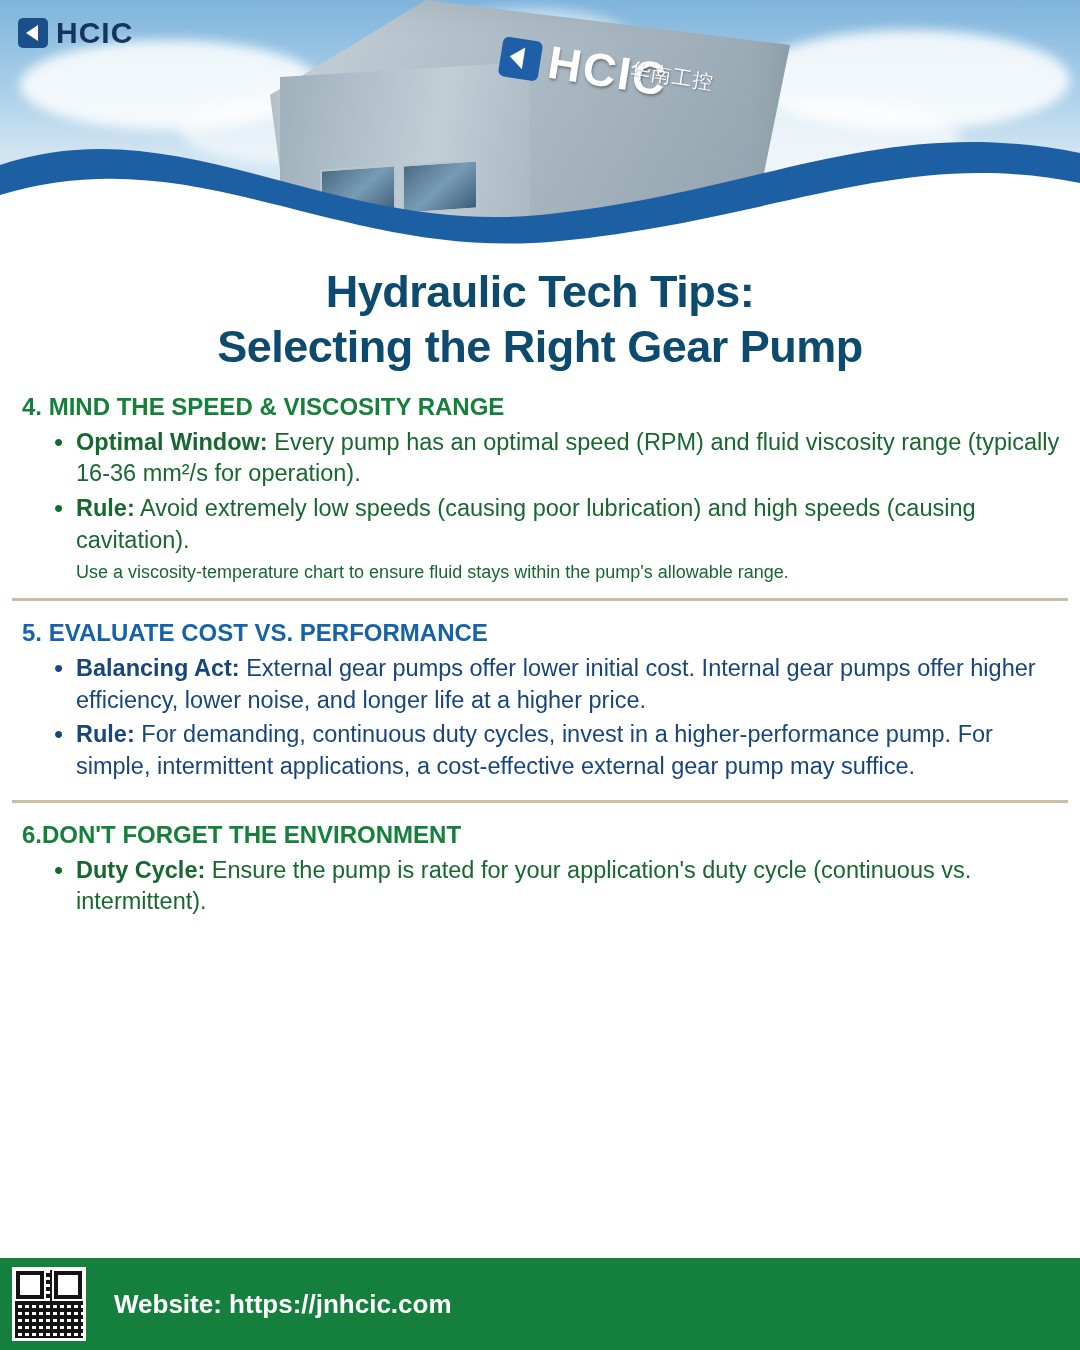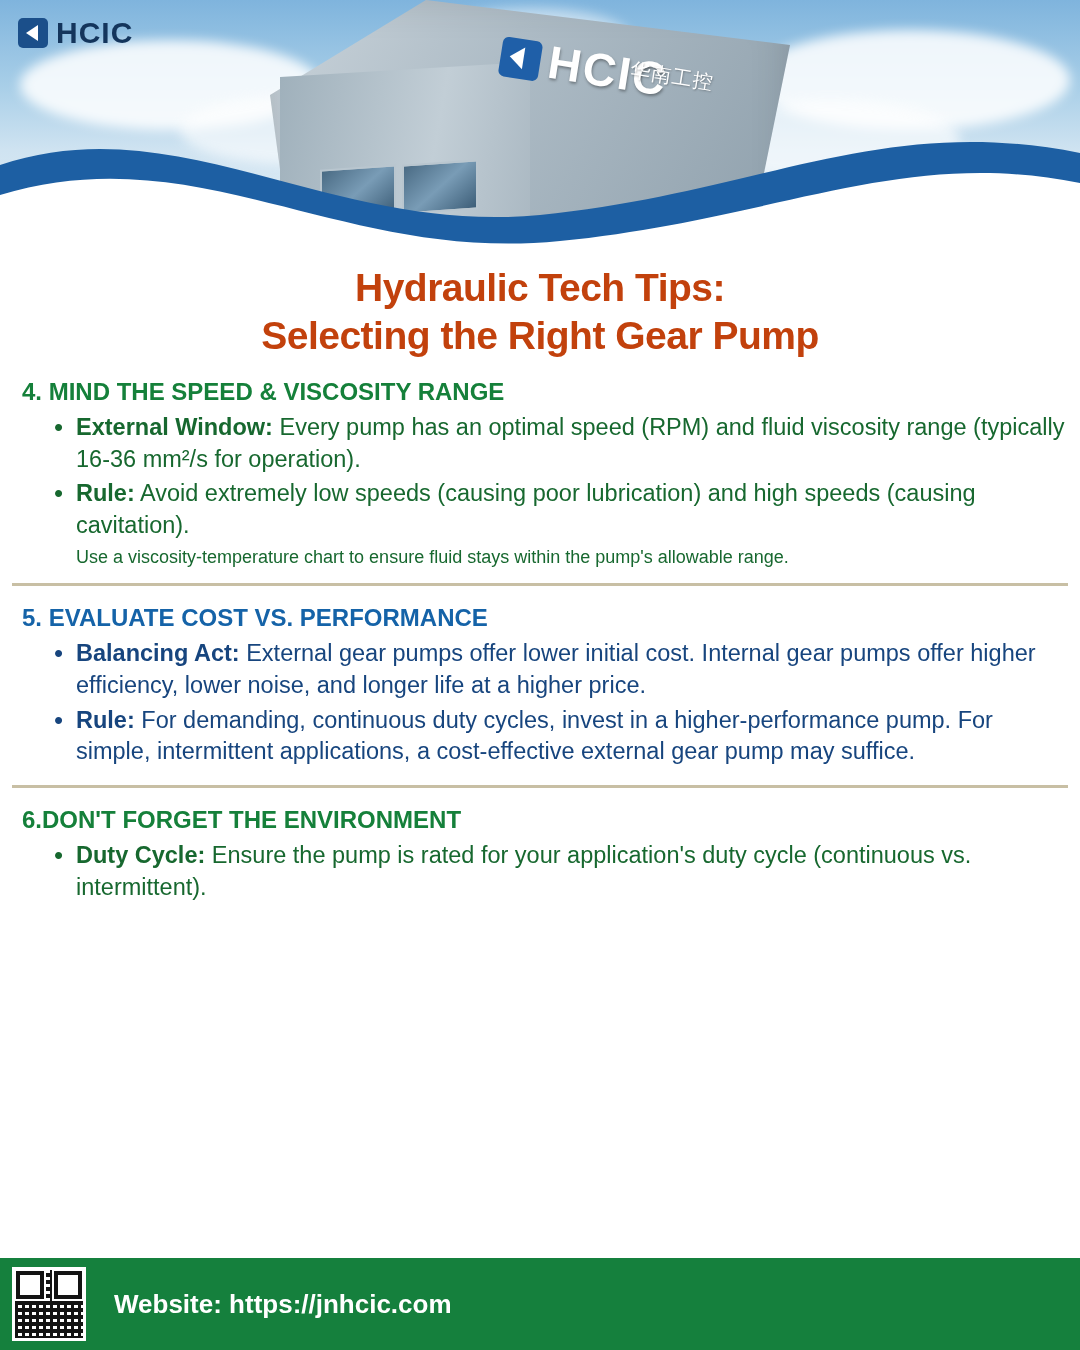--- a/index.html
+++ b/index.html
@@ -153,22 +153,22 @@
     pointer-events: none;
   }
 
   
   .title-wrap {
     text-align: center;
     margin-top: 14px;
     padding: 0 40px;
   }
   .title-wrap .t {
-    color: #c2410c;
-    font-size: 39px;
+    color: #0c4a6e;
+    font-size: 45px;
     font-weight: bold;
     line-height: 1.23;
     letter-spacing: -0.5px;
   }
 
   
   .content {
     padding: 0 12px;
   }
   .section { padding: 6px 0 4px 0; }
@@ -297,21 +297,21 @@
 <div class="title-wrap">
   <div class="t">Hydraulic Tech Tips:</div>
   <div class="t">Selecting the Right Gear Pump</div>
 </div>
 
 <div class="content">
 
   <div class="section green">
     <div class="sec-head">4. MIND THE SPEED &amp; VISCOSITY RANGE</div>
     <ul class="bullets">
-      <li><span class="lead">External Window:</span><span> Every pump has an optimal speed (RPM) and fluid viscosity range (typically 16-36 mm²/s for operation).</span></li>
+      <li><span class="lead">Optimal Window:</span><span> Every pump has an optimal speed (RPM) and fluid viscosity range (typically 16-36 mm²/s for operation).</span></li>
       <li><span class="lead">Rule:</span><span> Avoid extremely low speeds (causing poor lubrication) and high speeds (causing cavitation).</span></li>
     </ul>
     <p class="tail-note">Use a viscosity-temperature chart to ensure fluid stays within the pump's allowable range.</p>
   </div>
 
   <div class="divider"></div>
 
   <div class="section blue">
     <div class="sec-head">5. EVALUATE COST VS. PERFORMANCE</div>
     <ul class="bullets">

